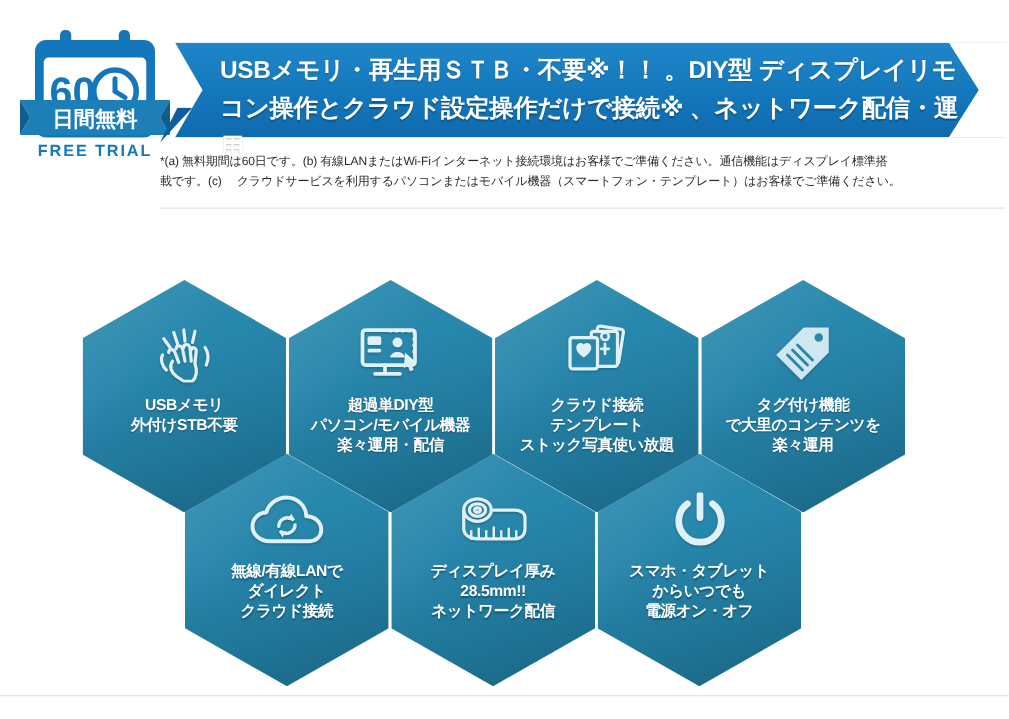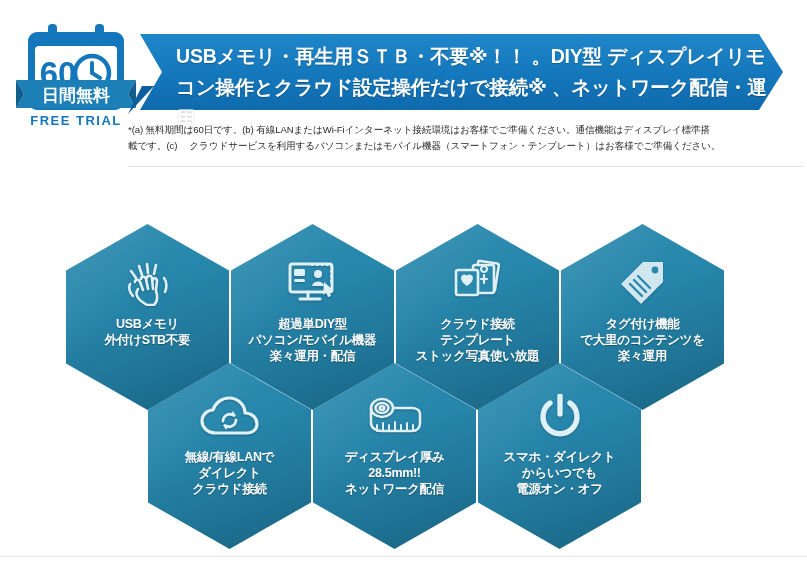--- a/index.html
+++ b/index.html
@@ -250,20 +250,20 @@
 ネットワーク配信</div>
     </div>
 
     <div class="hex row2" style="left:478px;top:167px;">
       <div class="ico">
         <svg width="46" height="46" viewBox="0 0 46 46">
           <path d="M13 9 A17 17 0 1 0 33 9" fill="none" stroke="#dff0f7" stroke-width="5.4" stroke-linecap="round"></path>
           <path d="M23 2 L23 20" fill="none" stroke="#dff0f7" stroke-width="5.4" stroke-linecap="round"></path>
         </svg>
       </div>
-      <div class="cap">スマホ・ダイレクト
+      <div class="cap">スマホ・タブレット
 からいつでも
 電源オン・オフ</div>
     </div>
   </div>
 
   <div class="footer-rule"></div>
 </div>
 
 </body></html>

